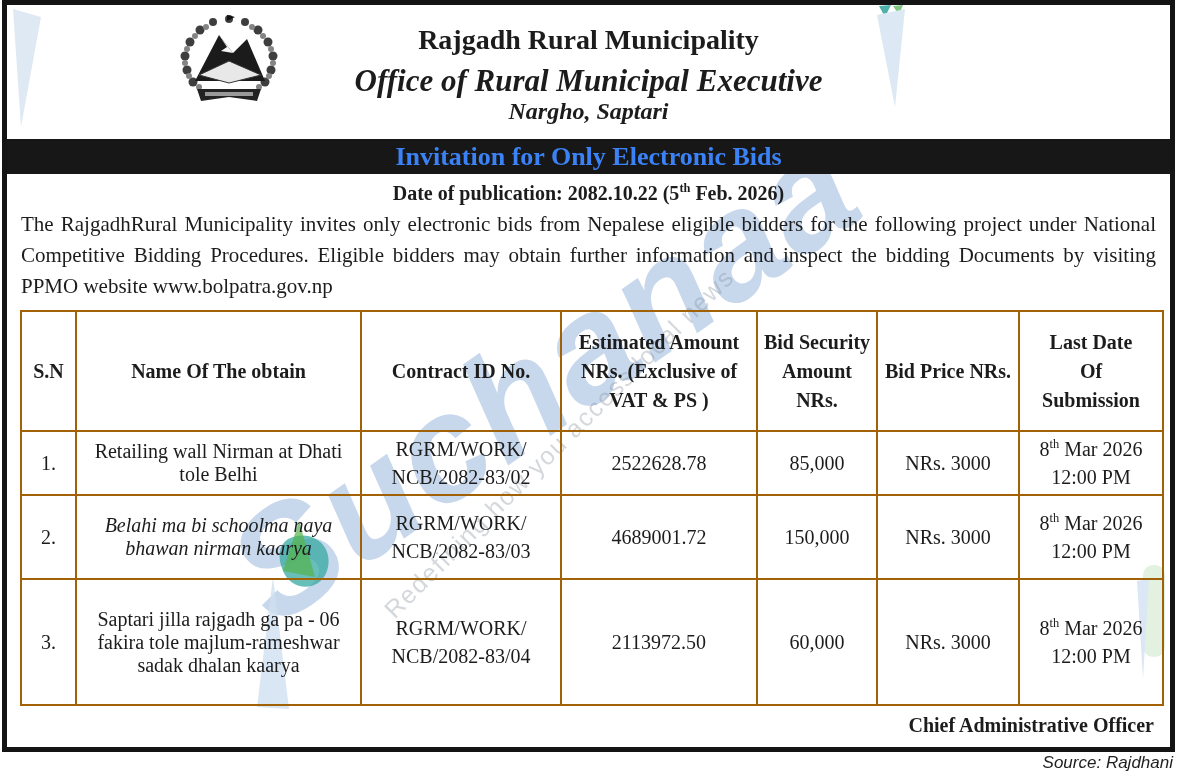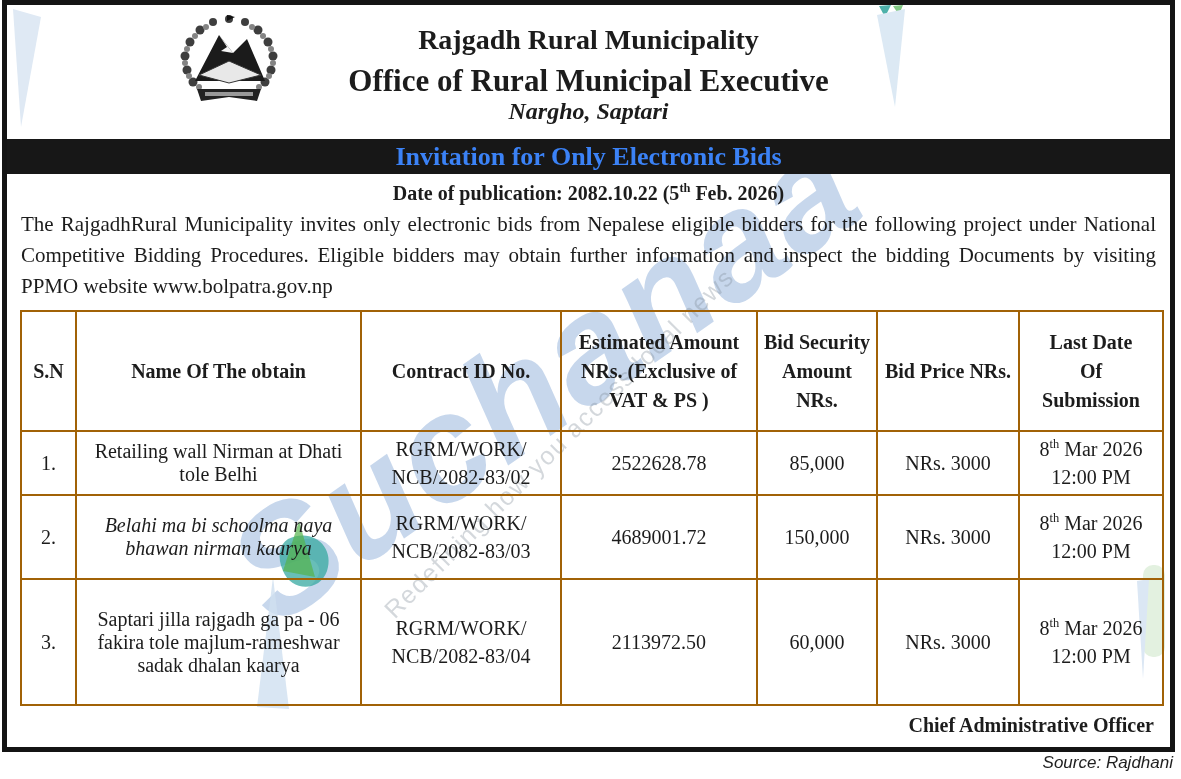--- a/index.html
+++ b/index.html
@@ -9,21 +9,21 @@
   }
   .doc-frame{
     position:absolute;left:2px;top:0;width:1173px;height:752px;
     border:5px solid #141414;box-sizing:border-box;background:#fff;overflow:hidden;
   }
   .content{position:relative;z-index:2;}
   
   .doc-header{position:relative;text-align:center;padding-top:6px;height:124px;}
   .emblem{position:absolute;left:168px;top:4px;width:108px;height:108px;}
   .org-name{font-size:28px;font-weight:bold;margin:12px 0 0;line-height:34px;}
-  .office-name{font-size:31px;font-weight:bold;margin:6px 0 0;line-height:36px;}
+  .office-name{font-size:31px;font-weight:bold;margin:6px 0 0;line-height:36px;font-style:italic;}
   .address{font-size:24px;font-weight:bold;margin:0 0 0;line-height:24px;font-style:italic;}
   
   .banner{
     height:35px;display:flex;align-items:center;justify-content:center;
     font-size:26px;font-weight:bold;margin-top:4px;
   }
   
   .pub-date{text-align:center;font-weight:bold;font-size:20px;margin:8px 0 4px;font-family:Liberation Serif, serif;}
   sup.ord{font-size:0.62em;vertical-align:super;line-height:0;}
   

